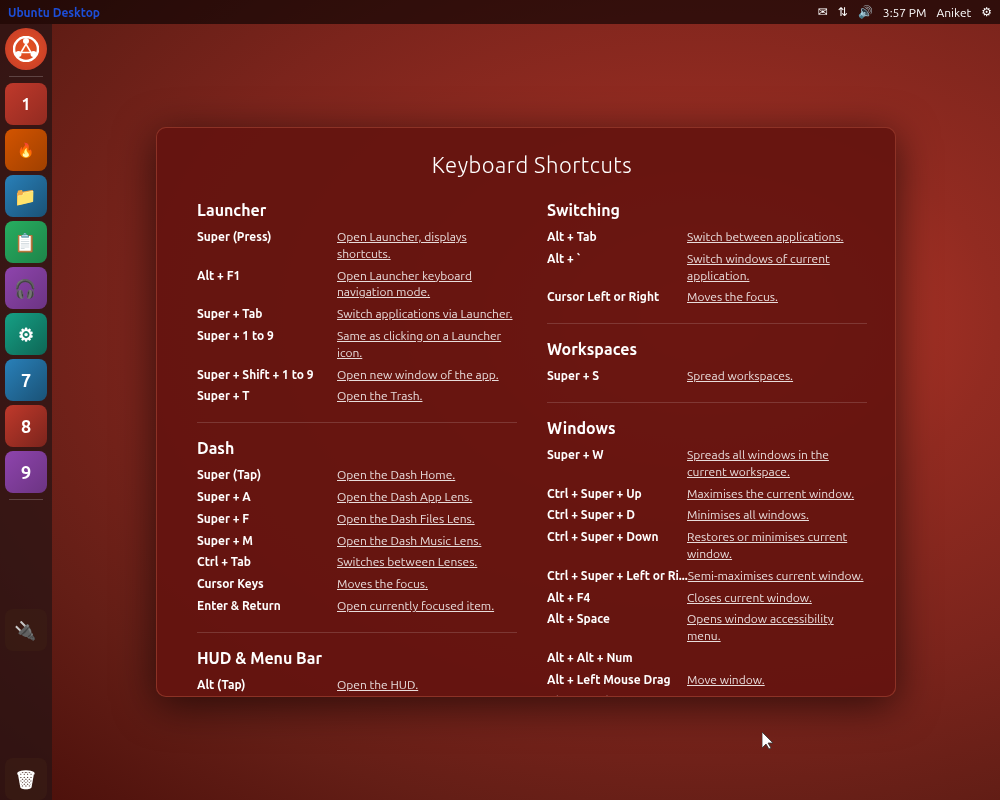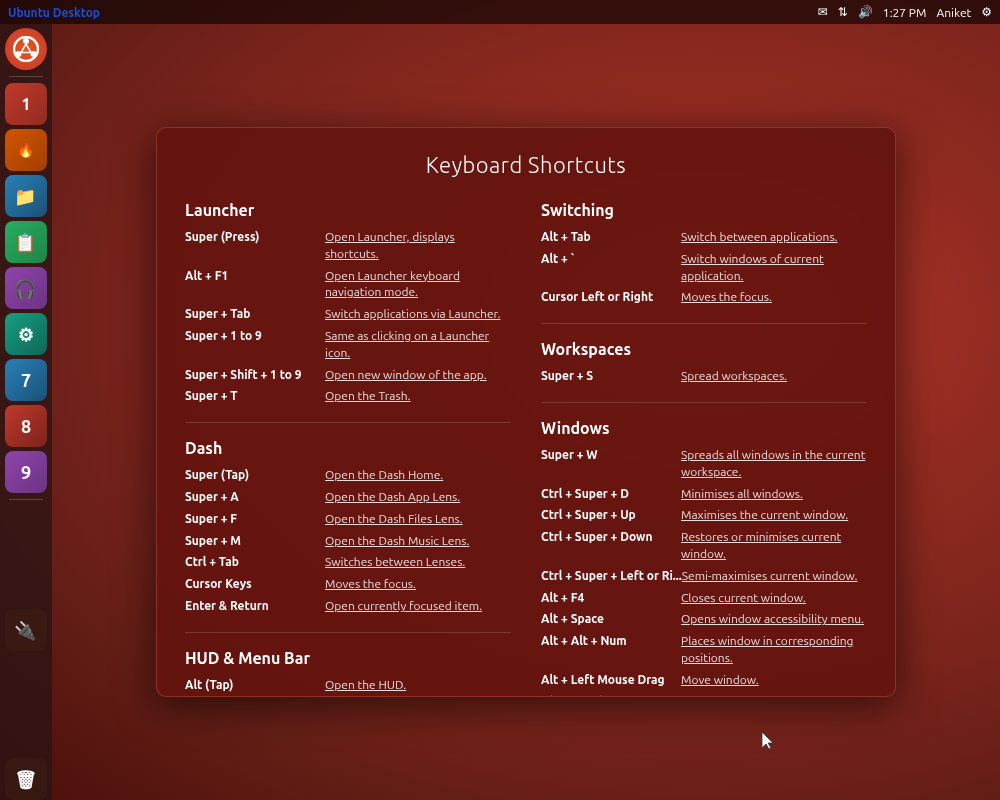--- a/index.html
+++ b/index.html
@@ -99,21 +99,21 @@
     }
 
     
     #shortcuts-dialog {
       background: rgba(100, 20, 15, 0.92);
       border: 1px solid rgba(180,80,60,0.5);
       border-radius: 10px;
       width: 740px;
       max-height: 570px;
       overflow: hidden;
-      padding: 24px 28px 24px 28px;
+      padding: 24px 28px 24px 40px;
       color: #fff;
       box-shadow: 0 8px 40px rgba(0,0,0,0.6);
     }
 
     #dialog-title {
       text-align: center;
       font-size: 22px;
       font-weight: 300;
       color: #fff;
       margin-bottom: 20px;
@@ -166,21 +166,21 @@
   </style>
 </head>
 <body>
 
 <div id="taskbar">
   <span id="taskbar-title">Ubuntu Desktop</span>
   <div id="taskbar-right">
     <span>✉</span>
     <span>⇅</span>
     <span>🔊</span>
-    <span>1:27 PM</span>
+    <span>3:57 PM</span>
     <span>Aniket</span>
     <span>⚙</span>
   </div>
 </div>
 
 <div id="launcher">
   <div class="launcher-icon ubuntu">
     <svg width="26" height="26" viewBox="0 0 26 26">
       <circle cx="13" cy="13" r="12" fill="none" stroke="#fff" stroke-width="2.5"></circle>
       <circle cx="13" cy="5" r="3" fill="#fff"></circle>
@@ -329,46 +329,45 @@
         </div>
 
         <hr class="section-divider">
 
         <div class="section-title">Windows</div>
         <div class="shortcut-row">
           <span class="shortcut-key">Super + W</span>
           <span class="shortcut-desc">Spreads all windows in the current workspace.</span>
         </div>
         <div class="shortcut-row">
+          <span class="shortcut-key">Ctrl + Super + Up</span>
+          <span class="shortcut-desc">Maximises the current window.</span>
+        </div>
+        <div class="shortcut-row">
           <span class="shortcut-key">Ctrl + Super + D</span>
           <span class="shortcut-desc">Minimises all windows.</span>
         </div>
         <div class="shortcut-row">
-          <span class="shortcut-key">Ctrl + Super + Up</span>
-          <span class="shortcut-desc">Maximises the current window.</span>
-        </div>
-        <div class="shortcut-row">
           <span class="shortcut-key">Ctrl + Super + Down</span>
           <span class="shortcut-desc">Restores or minimises current window.</span>
         </div>
         <div class="shortcut-row">
           <span class="shortcut-key">Ctrl + Super + Left or Ri...</span>
           <span class="shortcut-desc">Semi-maximises current window.</span>
         </div>
         <div class="shortcut-row">
           <span class="shortcut-key">Alt + F4</span>
           <span class="shortcut-desc">Closes current window.</span>
         </div>
         <div class="shortcut-row">
           <span class="shortcut-key">Alt + Space</span>
           <span class="shortcut-desc">Opens window accessibility menu.</span>
         </div>
         <div class="shortcut-row">
           <span class="shortcut-key">Alt + Alt + Num</span>
-          <span class="shortcut-desc">Places window in corresponding positions.</span>
         </div>
         <div class="shortcut-row">
           <span class="shortcut-key">Alt + Left Mouse Drag</span>
           <span class="shortcut-desc">Move window.</span>
         </div>
         <div class="shortcut-row">
           <span class="shortcut-key">Alt + Middle Mouse Drag</span>
           <span class="shortcut-desc">Resize window.</span>
         </div>
 

